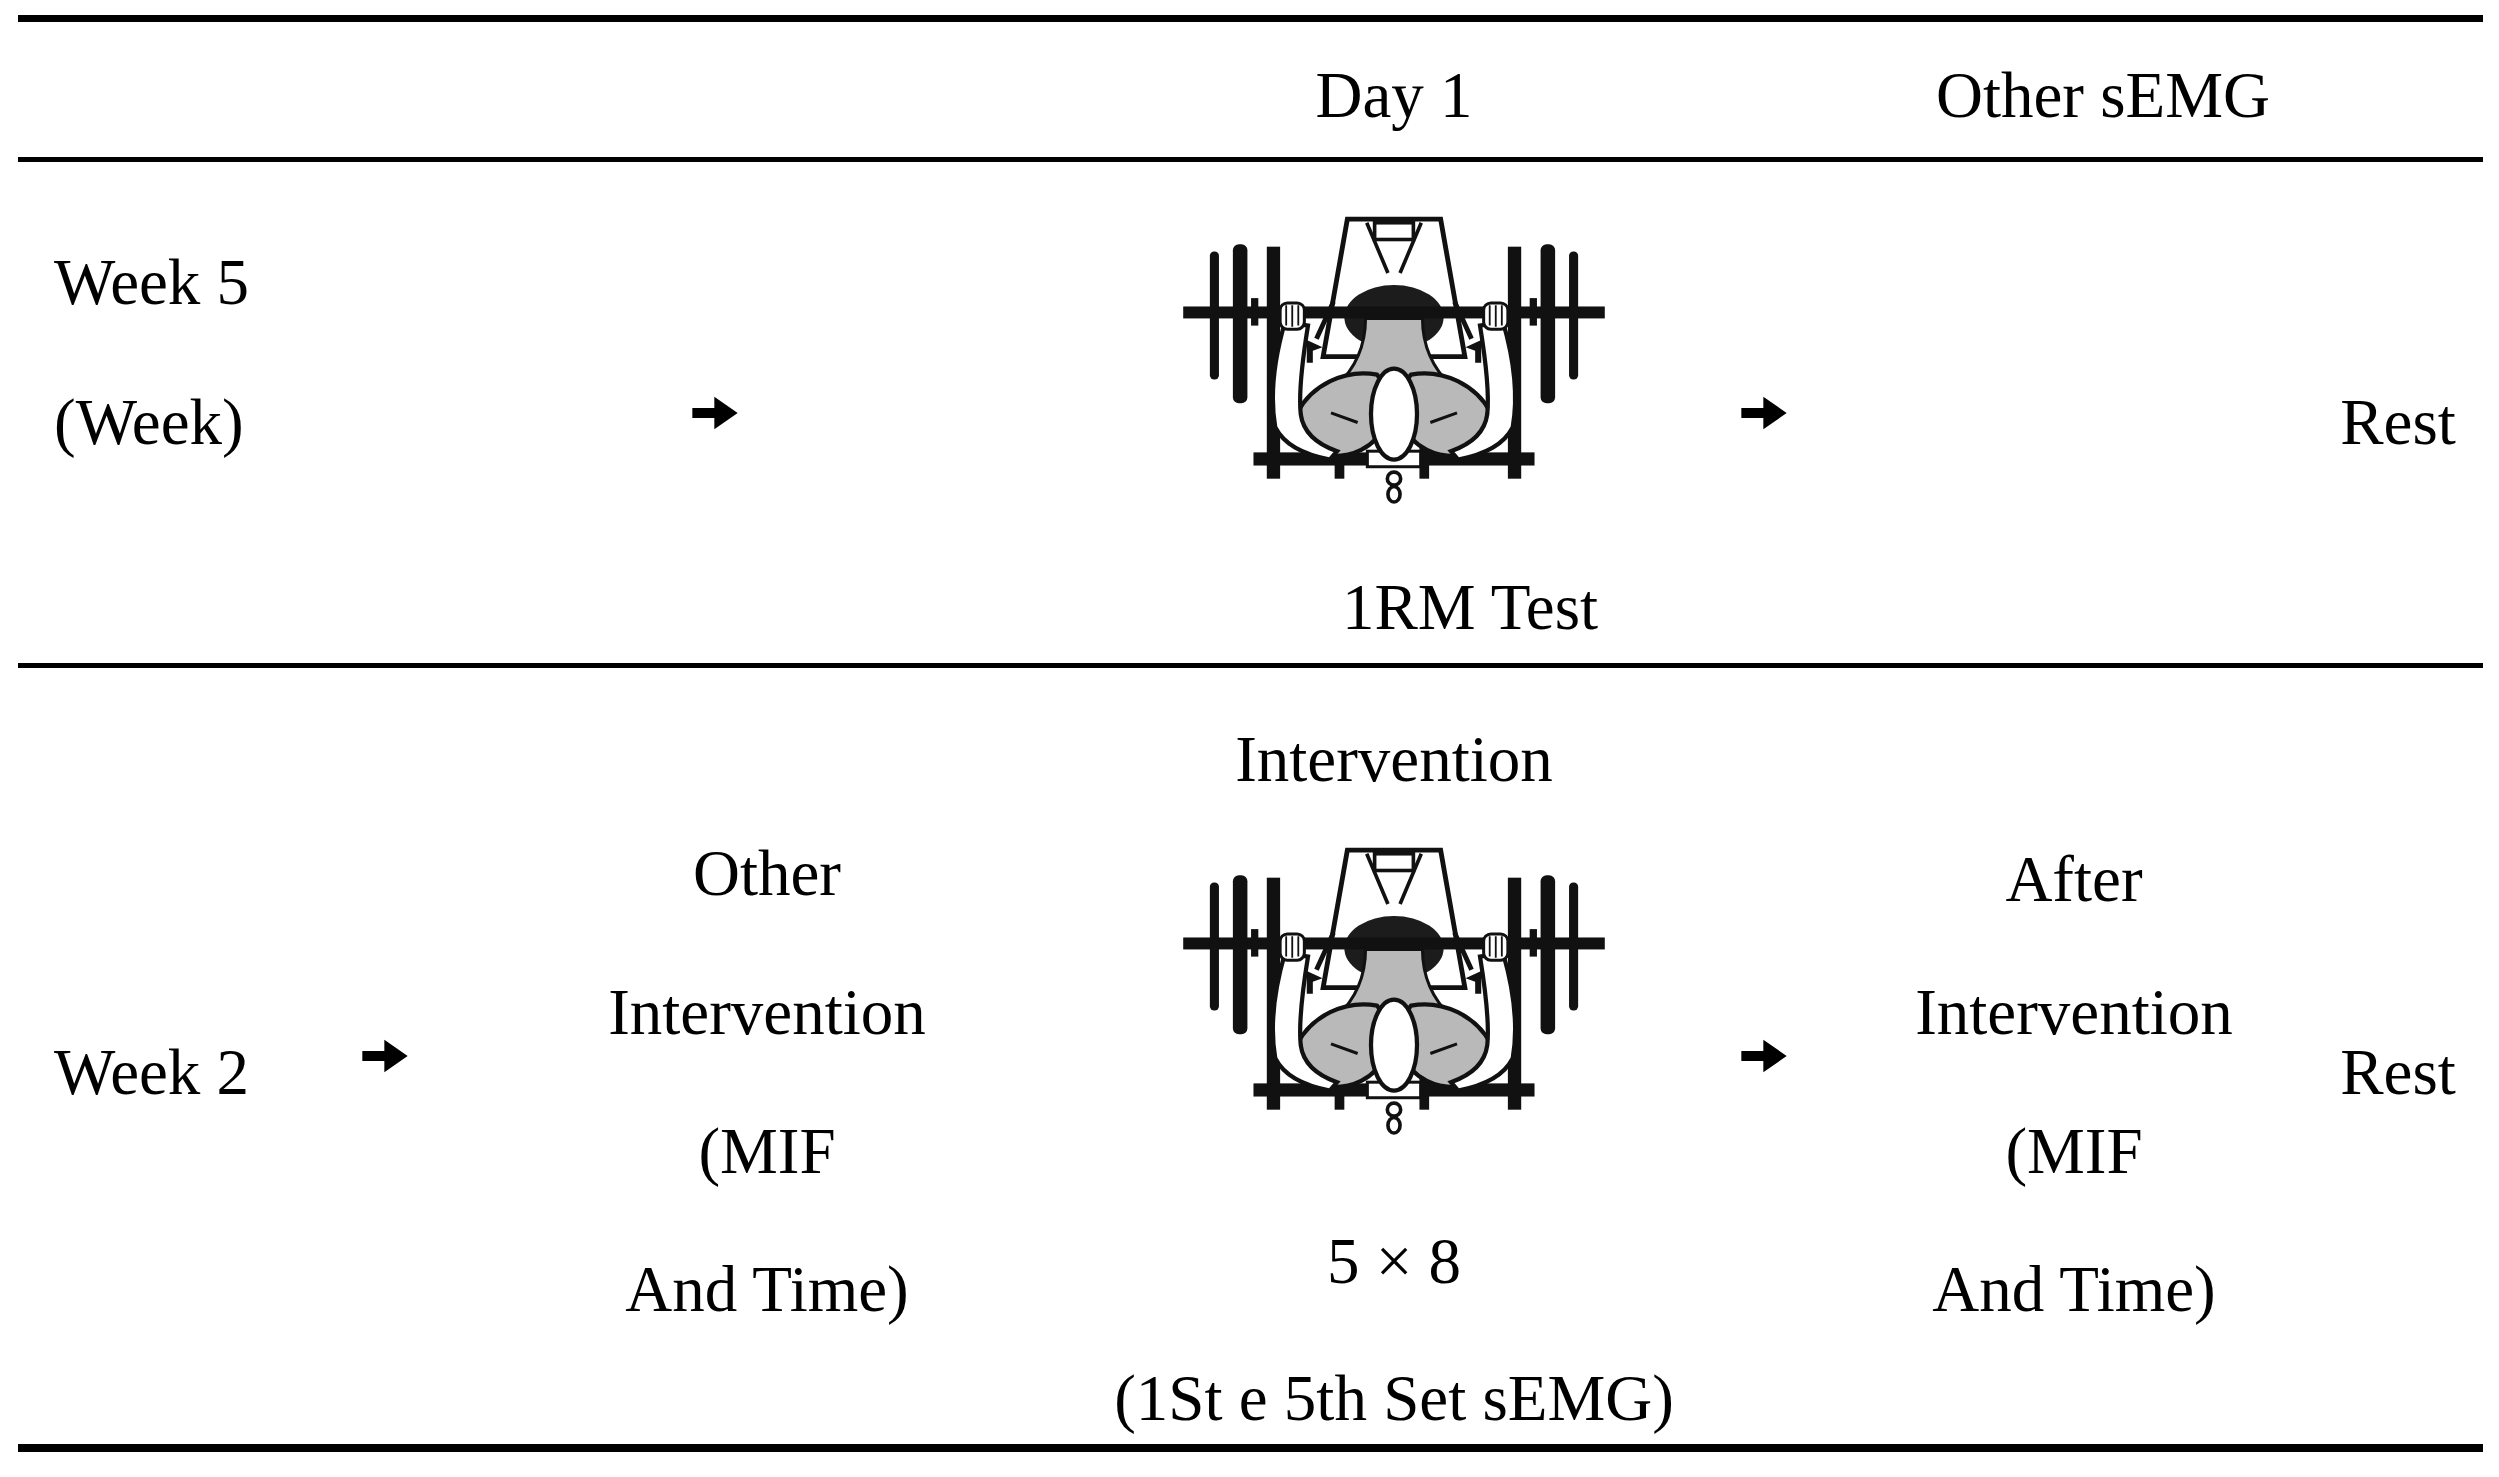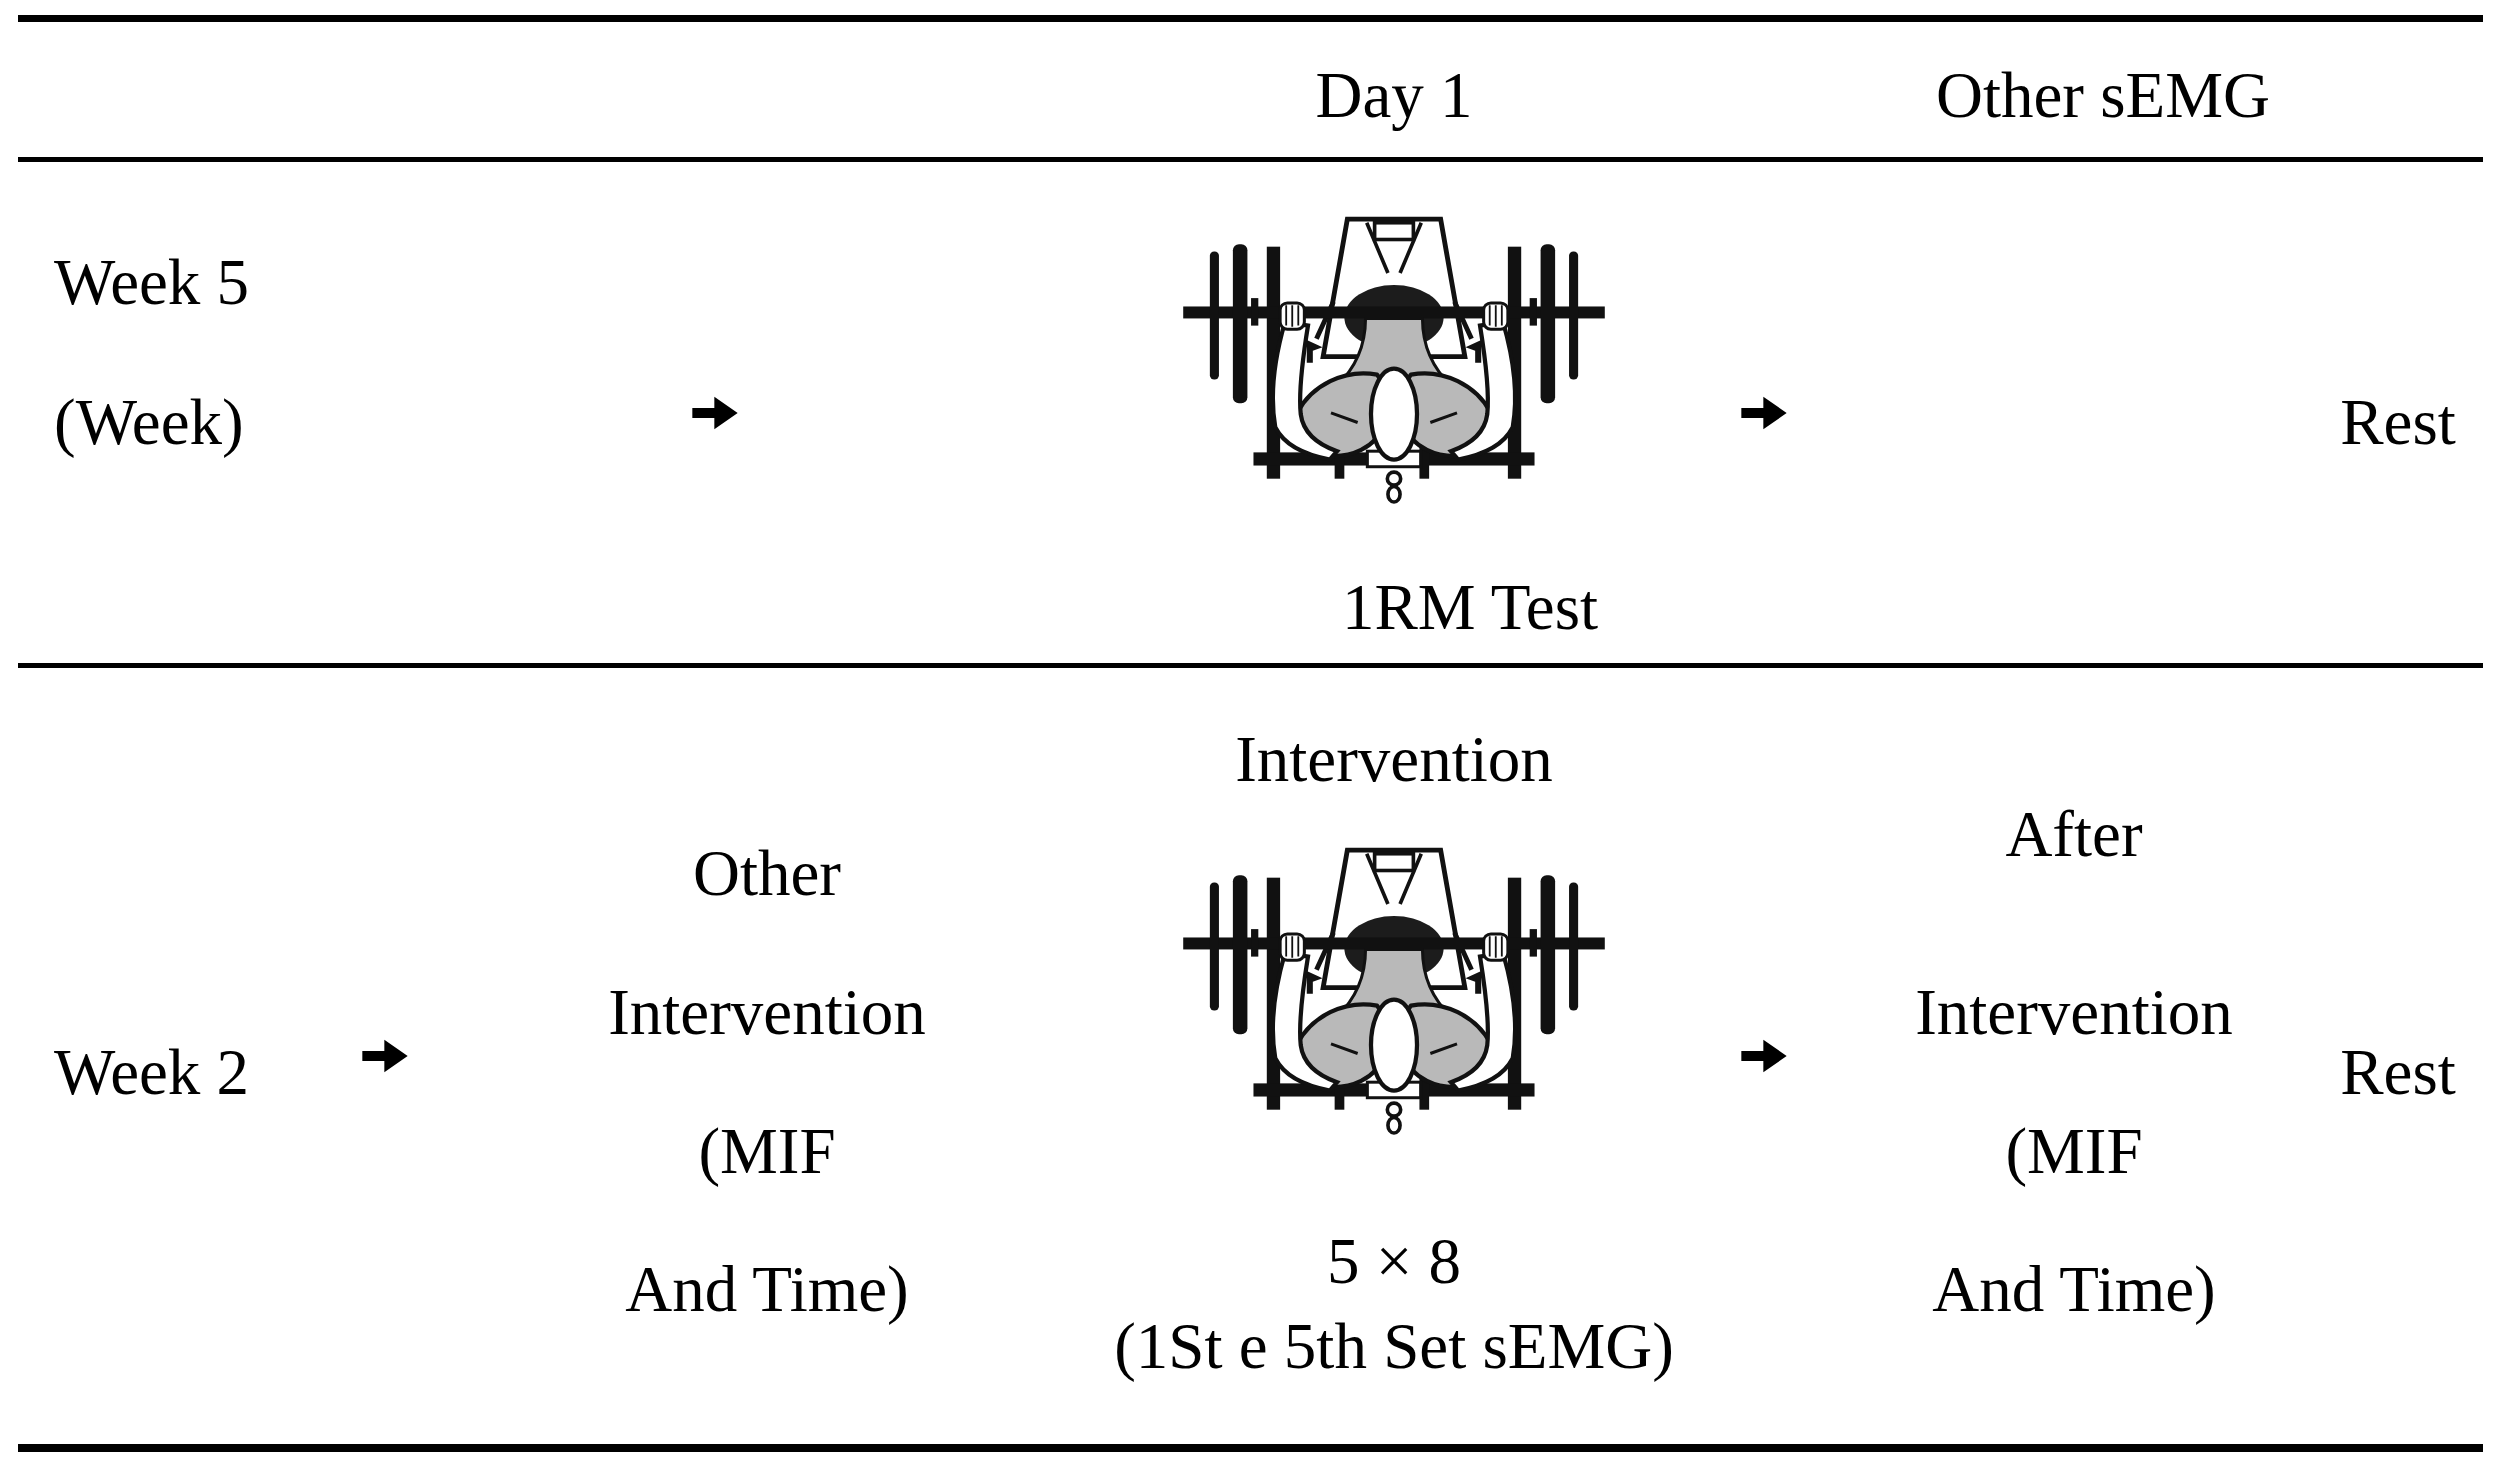--- a/index.html
+++ b/index.html
@@ -122,25 +122,25 @@
   <ellipse cx="350" cy="338" rx="38" ry="76" fill="#fff" stroke="#111" stroke-width="7"></ellipse>
   <path d="M170,184 L208,190 C199,246 192,298 196,338 C200,368 222,388 256,400 L244,414 C202,406 168,388 154,360 C144,302 154,240 170,184 Z" fill="#fff" stroke="#111" stroke-width="7"></path>
   <path d="M530,184 L492,190 C501,246 508,298 504,338 C500,368 478,388 444,400 L456,414 C498,406 532,388 546,360 C556,302 546,240 530,184 Z" fill="#fff" stroke="#111" stroke-width="7"></path>
   <rect x="162" y="152" width="40" height="44" rx="12" fill="#fff" stroke="#111" stroke-width="5"></rect>
   <path d="M172,156 v34 M182,156 v36 M192,156 v34" stroke="#111" stroke-width="3" fill="none"></path>
   <rect x="498" y="152" width="40" height="44" rx="12" fill="#fff" stroke="#111" stroke-width="5"></rect>
   <path d="M508,156 v34 M518,156 v36 M528,156 v34" stroke="#111" stroke-width="3" fill="none"></path>
 </svg>
 
 <div class="txt ctr" style="left:1394px;top:1227px">5 × 8</div>
-<div class="txt ctr" style="left:1394px;top:1312px">(1St e 5th Set sEMG)</div>
+<div class="txt ctr" style="left:1394px;top:1364px">(1St e 5th Set sEMG)</div>
 
 <svg class="arrow-icon" style="left:1741px;top:1037px" viewBox="0 0 68 57">
   <path d="M0,21 H33 V4 L68,28.5 L33,53 V36 H0 Z" fill="#000"></path>
 </svg>
 
-<div class="txt ctr" style="left:2074px;top:800px">After</div>
+<div class="txt ctr" style="left:2074px;top:845px">After</div>
 <div class="txt ctr" style="left:2074px;top:978px">Intervention</div>
 <div class="txt ctr" style="left:2074px;top:1117px">(MIF</div>
 <div class="txt ctr" style="left:2074px;top:1255px">And Time)</div>
 
 <div class="txt ctr" style="left:2398px;top:1038px">Rest</div>
 
 
 </body></html>

